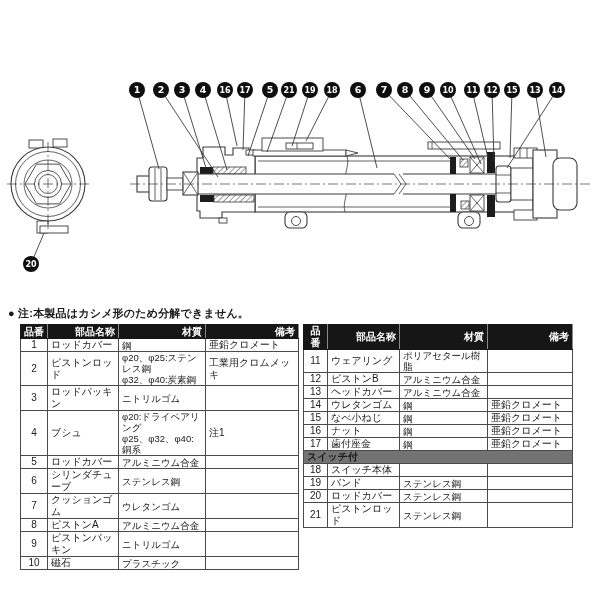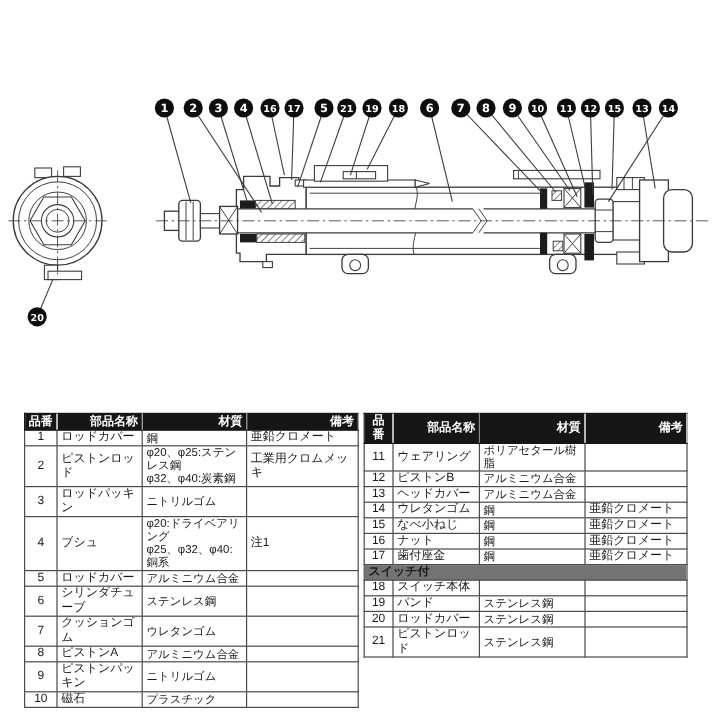--- a/index.html
+++ b/index.html
@@ -19,21 +19,21 @@
   .leader{stroke:#3a3a3a;stroke-width:0.9;}
   .bubble{fill:#0e0e0e;}
   .bubbletext{fill:#ffffff;font-weight:bold;text-anchor:middle;}
 
   
   .note-top{position:absolute;left:8px;top:306px;font-size:11px;font-weight:bold;letter-spacing:0.2px;}
   .note-bottom{position:absolute;left:20px;top:521px;font-size:10.5px;font-weight:bold;}
 
   
   table.parts{position:absolute;border-collapse:collapse;table-layout:fixed;
-              font-size:10px;line-height:12px;margin-top:20px;}
+              font-size:10px;line-height:12px;}
   table.parts.tL{left:20px;top:324px;width:278px;}
   table.parts.tR{left:303px;top:324px;width:269px;}
   table.parts th,table.parts td{border:1px solid #4a4a4a;padding:0 3px;overflow:hidden;}
   table.parts thead th{background:#161616;color:#ffffff;text-align:right;font-weight:bold;
                        height:13px;border-color:#161616;border-right:1px solid #888;
                        border-bottom:1px solid #161616;}
   table.parts thead th.c{text-align:center;}
   table.parts td{height:12px;background:#ffffff;}
   table.parts td.c{text-align:center;}
   table.parts td.m{white-space:pre-line;font-size:9.5px;line-height:11px;}
@@ -242,20 +242,21 @@
           <text x="557" y="90" dy="3.2" class="bubbletext" font-size="8">14</text>
         </g>
         <g>
           <line x1="31" y1="264" x2="44" y2="233" class="leader"></line>
           <circle cx="31" cy="264" r="8" class="bubble"></circle>
           <text x="31" y="264" dy="3.2" class="bubbletext" font-size="8">20</text>
         </g>
       </g>
   </svg>
 
+  <div class="note-top">● 注:本製品はカシメ形のため分解できません。</div>
 
   <table class="parts tL">
     <colgroup>
         <col style="width:27px">
         <col style="width:71px">
         <col style="width:87px">
         <col style="width:93px">
       </colgroup>
     <thead>
       <tr>

